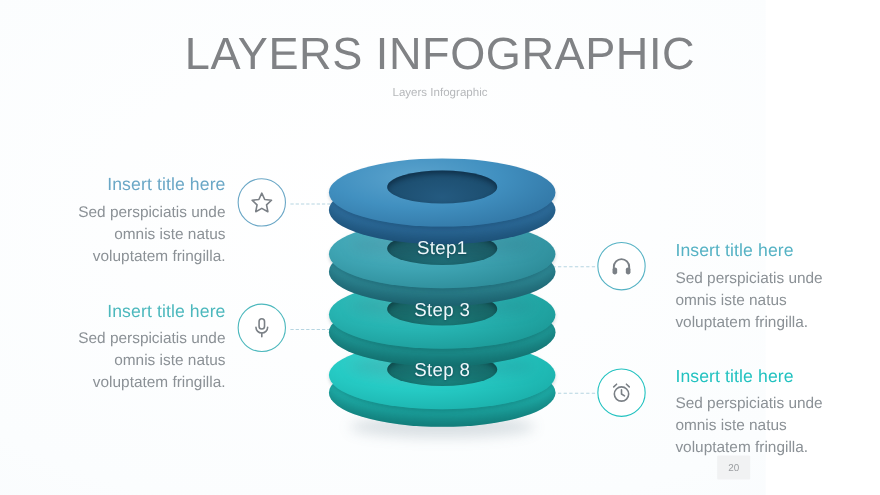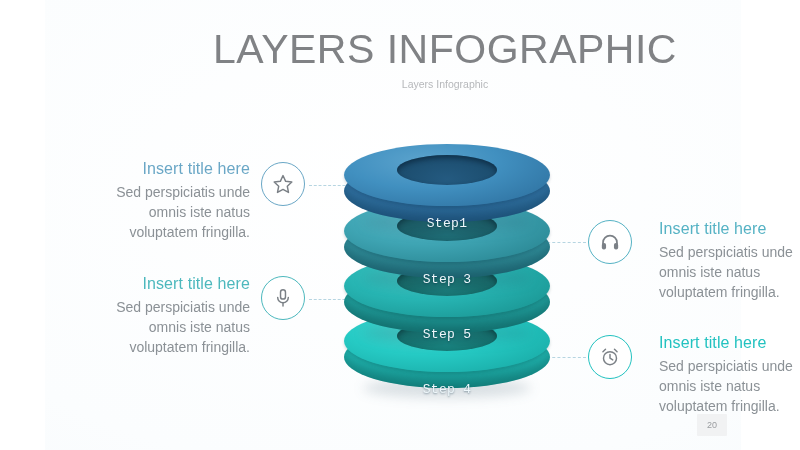--- a/index.html
+++ b/index.html
@@ -16,21 +16,20 @@
   }
 
   
   #slide {
     position: absolute;
     inset: 0;
     width: 696px;
     height: 450px;
     background: #fdfeff;
     background-image: radial-gradient(ellipse 900px 520px at 50% 42%, #ffffff 0%, #fbfdfe 55%, #f4f8fb 100%);
-    margin-left: 45px;
   }
 
   
   #title {
     position: absolute;
     top: 26px;
     left: 0;
     width: 800px;
     text-align: center;
     font-size: 41px;
@@ -99,25 +98,24 @@
     height: 20px;
     border-radius: 50%;
     background: rgba(40,70,90,0.16);
     filter: blur(6px);
   }
   .step-label {
     position: absolute;
     left: 0;
     width: 212px;
     text-align: center;
-    font-size: 13px;
+    font-size: 17px;
     color: #eef7fb;
     letter-spacing: 0.3px;
     text-shadow: 0 1px 2px rgba(0,40,60,0.45);
-    font-family: Liberation Mono, monospace;
   }
 
   
   .connector {
     position: absolute;
     height: 0;
     border-top: 1px dashed #9fc8d8;
     opacity: 0.75;
   }
 
@@ -189,32 +187,31 @@
   <div id="stack">
 
     <div class="ring" style="top:166px; z-index:4;">
       <div class="shadow"></div>
       <div class="side" style="background: linear-gradient(180deg, #26cbc5 0%, #1fb0ab 45%, #17918d 100%);
                   box-shadow: inset 0 -6px 10px rgba(0,60,60,0.25);"></div>
       <div class="top" style="background: radial-gradient(ellipse at 38% 28%, #4fd8d2 0%, #26cbc5 42%, #1cb2ad 78%, #149a95 100%);
                   box-shadow: 0 2px 3px rgba(0,60,60,0.18);"></div>
       <div class="hole" style="background: radial-gradient(ellipse at 50% 80%, #18837f 0%, #14736f 60%, #106562 100%);
                   box-shadow: inset 0 3px 5px rgba(0,30,30,0.45);"></div>
-      <div class="step-label" style="top:76px;">Step 4</div>
     </div>
 
     <div class="ring" style="top:111px; z-index:5;">
       <div class="shadow"></div>
       <div class="side" style="background: linear-gradient(180deg, #27b5b3 0%, #1f9b99 45%, #18807f 100%);
                   box-shadow: inset 0 -6px 10px rgba(0,55,55,0.25);"></div>
       <div class="top" style="background: radial-gradient(ellipse at 38% 28%, #46c9c6 0%, #27b5b3 42%, #1d9c9a 78%, #158685 100%);
                   box-shadow: 0 2px 3px rgba(0,55,55,0.18);"></div>
       <div class="hole" style="background: radial-gradient(ellipse at 50% 80%, #1a7b79 0%, #166b69 60%, #125d5c 100%);
                   box-shadow: inset 0 3px 5px rgba(0,28,28,0.45);"></div>
-      <div class="step-label" style="top:76px;">Step 5</div>
+      <div class="step-label" style="top:76px;">Step 8</div>
     </div>
 
     <div class="ring" style="top:56px; z-index:6;">
       <div class="shadow"></div>
       <div class="side" style="background: linear-gradient(180deg, #3fa5b4 0%, #2f8b97 45%, #24727e 100%);
                   box-shadow: inset 0 -6px 10px rgba(0,45,60,0.25);"></div>
       <div class="top" style="background: radial-gradient(ellipse at 38% 28%, #5cbccb 0%, #3fa5b4 42%, #2e8d9a 78%, #267986 100%);
                   box-shadow: 0 2px 3px rgba(0,45,60,0.18);"></div>
       <div class="hole" style="background: radial-gradient(ellipse at 50% 80%, #1e6d76 0%, #1a5f68 60%, #16535b 100%);
                   box-shadow: inset 0 3px 5px rgba(0,25,35,0.45);"></div>

